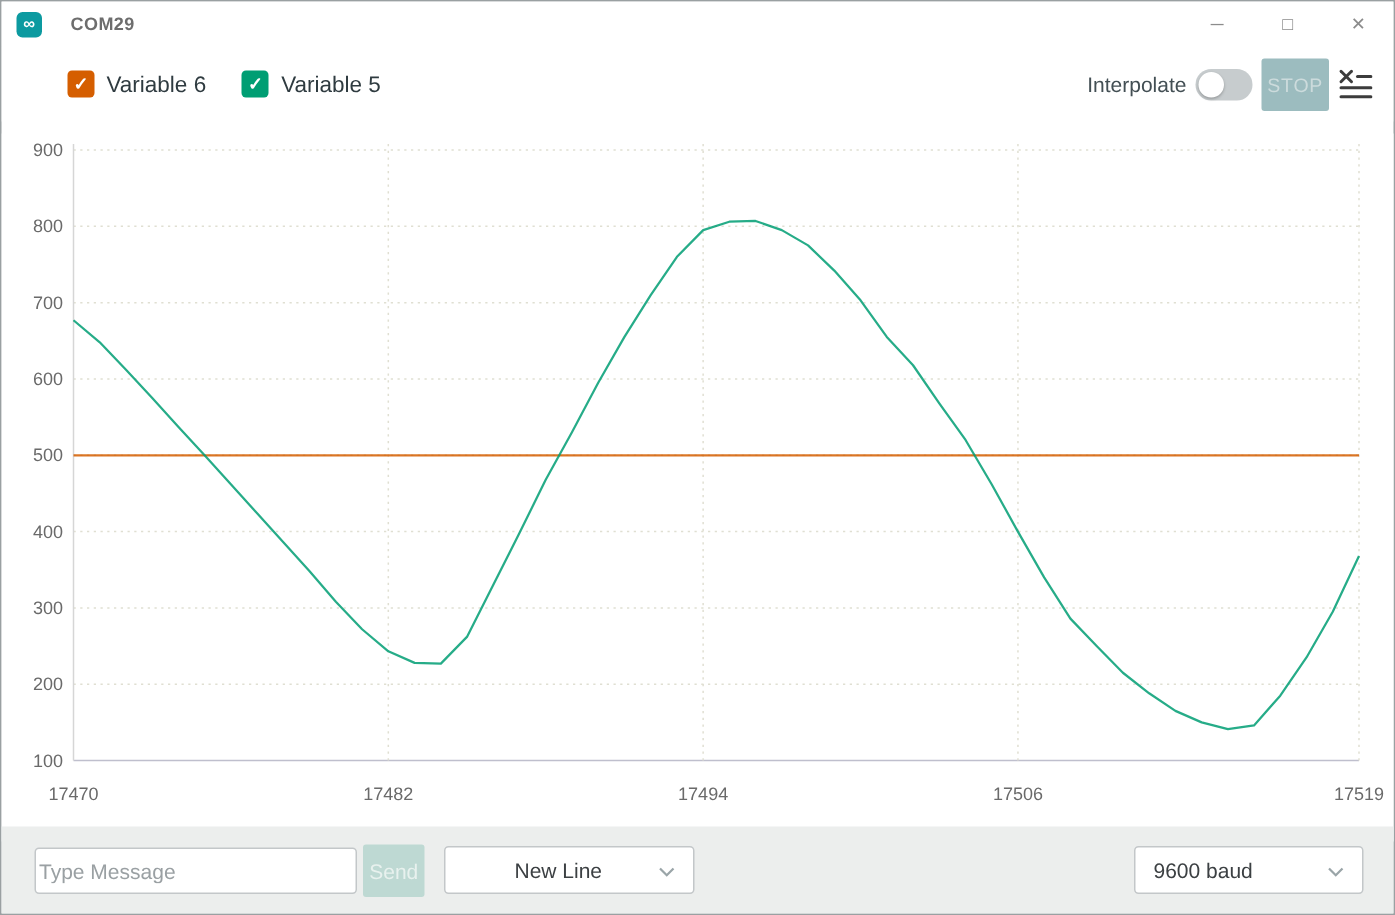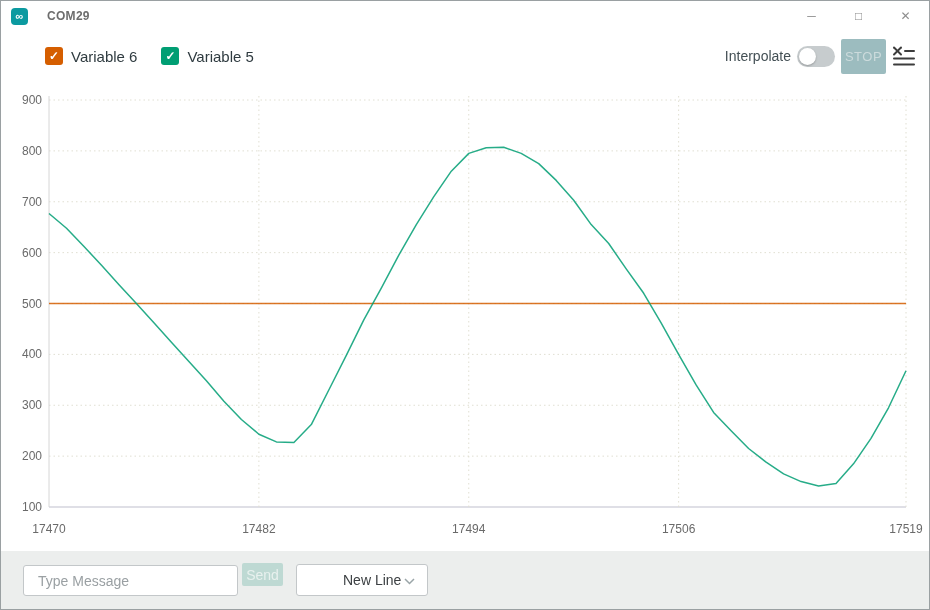--- a/index.html
+++ b/index.html
@@ -27,25 +27,25 @@
   .toggle .knob { position:absolute; top:2px; left:2px; width:17px; height:17px; border-radius:50%; background:#fff; box-shadow:0 1px 2px rgba(0,0,0,.25); }
   .stop-btn { width:45px; height:35px; border:none; border-radius:2px; background:#9cbcbf; color:#ccdbdc; font-family:"Liberation Sans",sans-serif; font-size:13px; font-weight:normal; letter-spacing:.5px; cursor:pointer; }
   .clear-icon { display:flex; align-items:center; cursor:pointer; }
 
   
   .chart { position:absolute; top:80px; left:0; width:930px; height:472px; background:#fff;margin-top:8px; }
   .chart svg text { font-family:"Liberation Sans",sans-serif; font-size:12px; fill:#6a6a6a; }
 
   
   .bottombar { position:absolute; bottom:0; left:0; width:100%; height:58px; background:#eceeed; }
-  .msg-input { position:absolute; left:22px; top:14px; width:215px; height:31px; border:1px solid #c3c7c9; border-radius:3px; padding:0 14px; font-family:"Liberation Sans",sans-serif; font-size:14px; color:#333; background:#fff; outline:none; }
+  .msg-input { position:absolute; left:22px; top:14px; width:215px; height:31px; border:1px solid #c3c7c9; border-radius:3px; padding:0 2px; font-family:"Liberation Sans",sans-serif; font-size:14px; color:#333; background:#fff; outline:none; }
   .msg-input::placeholder { color:#9aa0a3; }
-  .send-btn { position:absolute; left:241px; top:12px; width:41px; height:23px; border:none; border-radius:2px; background:#bed9d3; color:#e8f1ee; font-family:"Liberation Sans",sans-serif; font-size:14px; cursor:default; }
+  .send-btn { position:absolute; left:241px; top:12px; width:41px; height:35px; border:none; border-radius:2px; background:#bed9d3; color:#e8f1ee; font-family:"Liberation Sans",sans-serif; font-size:14px; cursor:default; }
   .select { position:absolute; top:13px; height:32px; background:#fff; border:1px solid #c3c7c9; border-radius:3px; display:flex; align-items:center; justify-content:space-between; padding:0 12px; font-size:14px; color:#3c4043; cursor:pointer; }
-  .select-line { left:295px; width:132px;padding-left:46px; }
+  .select-line { left:295px; width:167px;padding-left:46px; }
   .select-baud { left:755px; width:153px; }
   .chev { color:#9aa5a8; }
 </style>
 </head>
 <body>
 
 <div class="window">
 
   <div class="titlebar">
     <span class="app-icon">∞</span>
@@ -131,15 +131,23 @@
     <input class="msg-input" type="text" placeholder="Type Message" style="">
     <button class="send-btn">Send</button>
     <div class="select select-line">
       <span>New Line</span>
       <span class="chev">
         <svg width="11" height="7" viewBox="0 0 11 7">
             <path d="M1 1 L5.5 5.5 L10 1" fill="none" stroke="#9aa5a8" stroke-width="1.5"></path>
           </svg>
       </span>
     </div>
+    <div class="select select-baud">
+      <span>9600 baud</span>
+      <span class="chev">
+        <svg width="11" height="7" viewBox="0 0 11 7">
+            <path d="M1 1 L5.5 5.5 L10 1" fill="none" stroke="#9aa5a8" stroke-width="1.5"></path>
+          </svg>
+      </span>
+    </div>
   </div>
 
 </div>
 
 </body></html>

